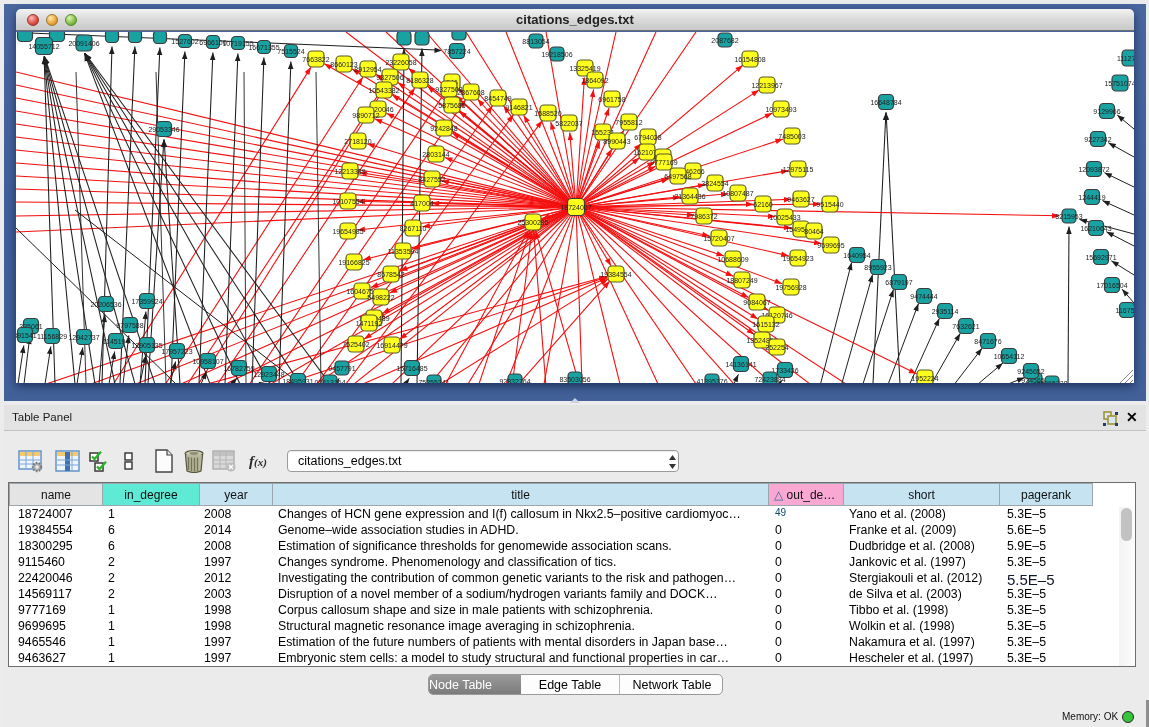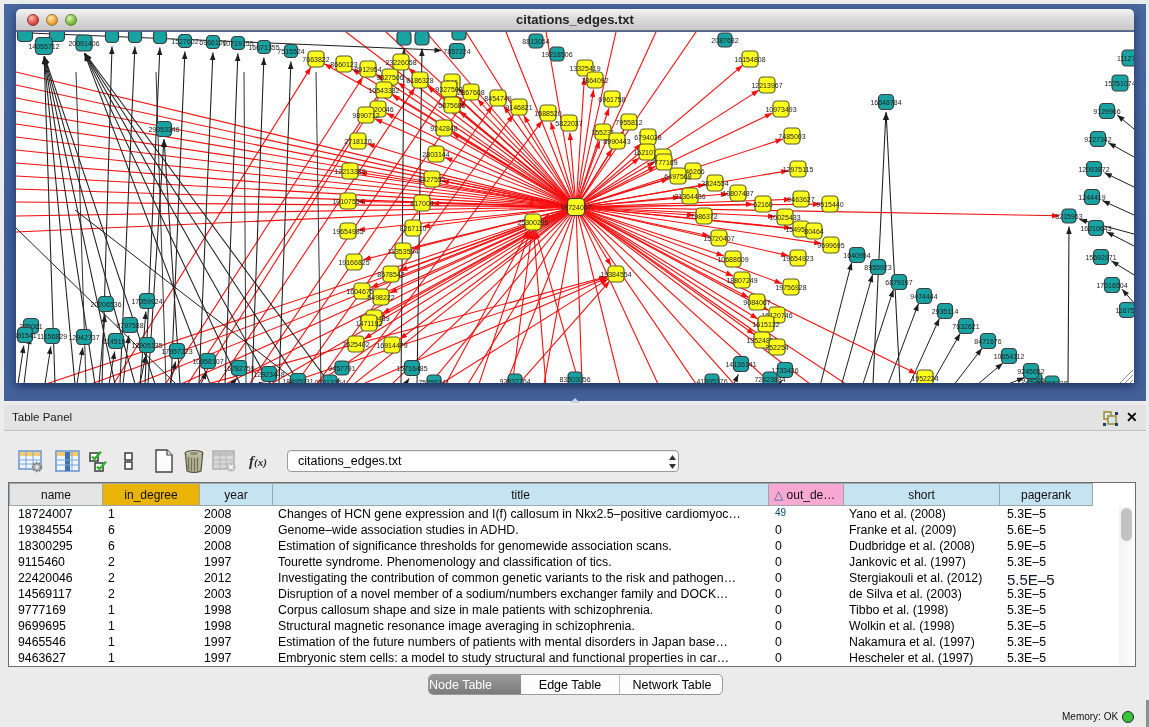--- a/index.html
+++ b/index.html
@@ -743,65 +743,65 @@
 <div class="abs" style="left:249px;top:452px;width:24px;font-size:15px;color:#2a2a2a"><i style="font-family:'Liberation Serif',serif;font-weight:bold">f</i><i style="font-family:'Liberation Serif',serif;font-size:11px;font-weight:bold">(x)</i></div>
 <div class="abs" style="left:287px;top:450px;width:392px;height:22px;background:#fff;border:1px solid #9b9b9b;border-radius:4px;box-shadow:inset 0 1px 1px rgba(0,0,0,.08)">
     <div class="abs" style="left:10px;top:3px;font-size:12.5px;color:#000">citations_edges.txt</div>
     <svg class="abs" style="left:380px;top:4px" width="9" height="14" viewBox="0 0 9 14">
       <polygon points="4.5,0 8,5 1,5" fill="#333"></polygon>
       <polygon points="4.5,14 8,9 1,9" fill="#333"></polygon>
     </svg>
   </div>
 <div class="abs" style="left:8px;top:482px;width:1128px;height:185px;background:#fff;border:1px solid #6e6e6e"></div>
 <div class="abs" style="left:9px;top:483px;width:94px;height:23px;background:#e4e4e4;border:1px solid #9aa7ad;border-left:none;font-size:12px;color:#111;text-align:center;line-height:22px;border-left:1px solid #9aa7ad">name</div>
-<div class="abs" style="left:103px;top:483px;width:97px;height:23px;background:#eab308;border:1px solid #9aa7ad;border-left:none;font-size:12px;color:#111;text-align:center;line-height:22px">in_degree</div>
+<div class="abs" style="left:103px;top:483px;width:97px;height:23px;background:#5eead4;border:1px solid #9aa7ad;border-left:none;font-size:12px;color:#111;text-align:center;line-height:22px">in_degree</div>
 <div class="abs" style="left:200px;top:483px;width:73px;height:23px;background:#c6e3f2;border:1px solid #9aa7ad;border-left:none;font-size:12px;color:#111;text-align:center;line-height:22px">year</div>
 <div class="abs" style="left:273px;top:483px;width:496px;height:23px;background:#c6e3f2;border:1px solid #9aa7ad;border-left:none;font-size:12px;color:#111;text-align:center;line-height:22px">title</div>
 <div class="abs" style="left:769px;top:483px;width:75px;height:23px;background:#f9a8d4;border:1px solid #9aa7ad;border-left:none;font-size:12px;color:#111;text-align:center;line-height:22px;text-align:left;padding-left:5px"><span style="color:#3a6e96">△</span> out_de…</div>
 <div class="abs" style="left:844px;top:483px;width:156px;height:23px;background:#c6e3f2;border:1px solid #9aa7ad;border-left:none;font-size:12px;color:#111;text-align:center;line-height:22px">short</div>
 <div class="abs" style="left:1000px;top:483px;width:93px;height:23px;background:#c6e3f2;border:1px solid #9aa7ad;border-left:none;font-size:12px;color:#111;text-align:center;line-height:22px">pagerank</div>
 <div class="abs" style="left:18px;top:507px;font-size:12.3px;color:#000;white-space:nowrap">18724007</div>
 <div class="abs" style="left:108px;top:507px;font-size:12.3px;color:#000">1</div>
 <div class="abs" style="left:204px;top:507px;font-size:12.3px;color:#000">2008</div>
 <div class="abs" style="left:278px;top:507px;width:487px;font-size:12.3px;color:#000;white-space:nowrap;overflow:hidden">Changes of HCN gene expression and I(f) callosum in Nkx2.5–positive cardiomyoc…</div>
 <div class="abs" style="left:775px;top:507px;font-size:10px;color:#0c4a6e">49</div>
 <div class="abs" style="left:849px;top:507px;font-size:12.3px;color:#000;white-space:nowrap">Yano et al. (2008)</div>
 <div class="abs" style="left:1007px;top:507px;font-size:12.3px;color:#000">5.3E–5</div>
 <div class="abs" style="left:18px;top:523px;font-size:12.3px;color:#000;white-space:nowrap">19384554</div>
 <div class="abs" style="left:108px;top:523px;font-size:12.3px;color:#000">6</div>
-<div class="abs" style="left:204px;top:523px;font-size:12.3px;color:#000">2009</div>
+<div class="abs" style="left:204px;top:523px;font-size:12.3px;color:#000">2014</div>
 <div class="abs" style="left:278px;top:523px;width:487px;font-size:12.3px;color:#000;white-space:nowrap;overflow:hidden">Genome–wide association studies in ADHD.</div>
 <div class="abs" style="left:775px;top:523px;font-size:12.3px;color:#000">0</div>
 <div class="abs" style="left:849px;top:523px;font-size:12.3px;color:#000;white-space:nowrap">Franke et al. (2009)</div>
 <div class="abs" style="left:1007px;top:523px;font-size:12.3px;color:#000">5.6E–5</div>
 <div class="abs" style="left:18px;top:539px;font-size:12.3px;color:#000;white-space:nowrap">18300295</div>
 <div class="abs" style="left:108px;top:539px;font-size:12.3px;color:#000">6</div>
 <div class="abs" style="left:204px;top:539px;font-size:12.3px;color:#000">2008</div>
 <div class="abs" style="left:278px;top:539px;width:487px;font-size:12.3px;color:#000;white-space:nowrap;overflow:hidden">Estimation of significance thresholds for genomewide association scans.</div>
 <div class="abs" style="left:775px;top:539px;font-size:12.3px;color:#000">0</div>
 <div class="abs" style="left:849px;top:539px;font-size:12.3px;color:#000;white-space:nowrap">Dudbridge et al. (2008)</div>
 <div class="abs" style="left:1007px;top:539px;font-size:12.3px;color:#000">5.9E–5</div>
 <div class="abs" style="left:18px;top:555px;font-size:12.3px;color:#000;white-space:nowrap">9115460</div>
 <div class="abs" style="left:108px;top:555px;font-size:12.3px;color:#000">2</div>
 <div class="abs" style="left:204px;top:555px;font-size:12.3px;color:#000">1997</div>
-<div class="abs" style="left:278px;top:555px;width:487px;font-size:12.3px;color:#000;white-space:nowrap;overflow:hidden">Tourette syndrome. Phenomenology and classification of tics.</div>
+<div class="abs" style="left:278px;top:555px;width:487px;font-size:12.3px;color:#000;white-space:nowrap;overflow:hidden">Changes syndrome. Phenomenology and classification of tics.</div>
 <div class="abs" style="left:775px;top:555px;font-size:12.3px;color:#000">0</div>
 <div class="abs" style="left:849px;top:555px;font-size:12.3px;color:#000;white-space:nowrap">Jankovic et al. (1997)</div>
 <div class="abs" style="left:1007px;top:555px;font-size:12.3px;color:#000">5.3E–5</div>
 <div class="abs" style="left:18px;top:571px;font-size:12.3px;color:#000;white-space:nowrap">22420046</div>
 <div class="abs" style="left:108px;top:571px;font-size:12.3px;color:#000">2</div>
 <div class="abs" style="left:204px;top:571px;font-size:12.3px;color:#000">2012</div>
 <div class="abs" style="left:278px;top:571px;width:487px;font-size:12.3px;color:#000;white-space:nowrap;overflow:hidden">Investigating the contribution of common genetic variants to the risk and pathogen…</div>
 <div class="abs" style="left:775px;top:571px;font-size:12.3px;color:#000">0</div>
 <div class="abs" style="left:849px;top:571px;font-size:12.3px;color:#000;white-space:nowrap">Stergiakouli et al. (2012)</div>
 <div class="abs" style="left:1007px;top:571px;font-size:15px;color:#0f172a">5.5E–5</div>
 <div class="abs" style="left:18px;top:587px;font-size:12.3px;color:#000;white-space:nowrap">14569117</div>
 <div class="abs" style="left:108px;top:587px;font-size:12.3px;color:#000">2</div>
 <div class="abs" style="left:204px;top:587px;font-size:12.3px;color:#000">2003</div>
-<div class="abs" style="left:278px;top:587px;width:487px;font-size:12.3px;color:#000;white-space:nowrap;overflow:hidden">Disruption of a novel member of a sodium/numbers exchanger family and DOCK…</div>
+<div class="abs" style="left:278px;top:587px;width:487px;font-size:12.3px;color:#000;white-space:nowrap;overflow:hidden">Disruption of a novel member of a sodium/hydrogen variants family and DOCK…</div>
 <div class="abs" style="left:775px;top:587px;font-size:12.3px;color:#000">0</div>
 <div class="abs" style="left:849px;top:587px;font-size:12.3px;color:#000;white-space:nowrap">de Silva et al. (2003)</div>
 <div class="abs" style="left:1007px;top:587px;font-size:12.3px;color:#000">5.3E–5</div>
 <div class="abs" style="left:18px;top:603px;font-size:12.3px;color:#000;white-space:nowrap">9777169</div>
 <div class="abs" style="left:108px;top:603px;font-size:12.3px;color:#000">1</div>
 <div class="abs" style="left:204px;top:603px;font-size:12.3px;color:#000">1998</div>
 <div class="abs" style="left:278px;top:603px;width:487px;font-size:12.3px;color:#000;white-space:nowrap;overflow:hidden">Corpus callosum shape and size in male patients with schizophrenia.</div>
 <div class="abs" style="left:775px;top:603px;font-size:12.3px;color:#000">0</div>
 <div class="abs" style="left:849px;top:603px;font-size:12.3px;color:#000;white-space:nowrap">Tibbo et al. (1998)</div>
 <div class="abs" style="left:1007px;top:603px;font-size:12.3px;color:#000">5.3E–5</div>

